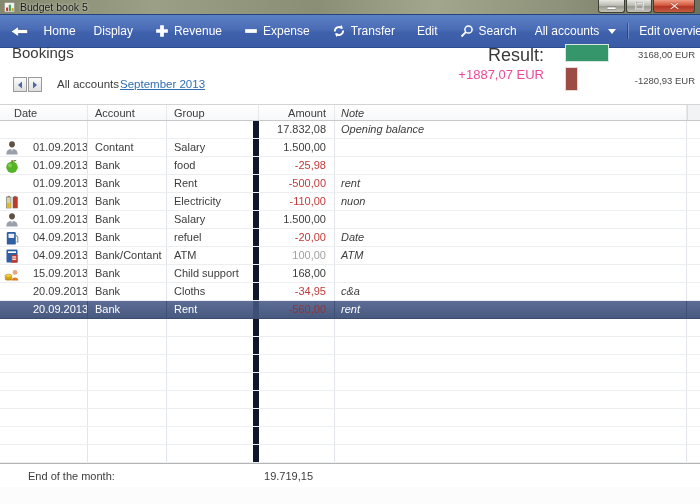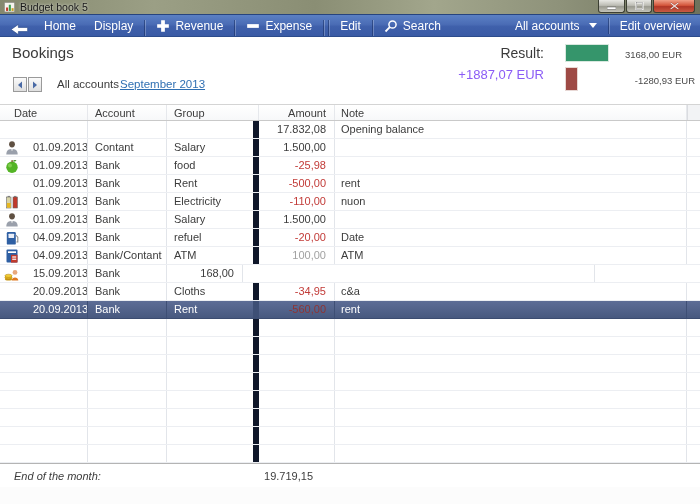--- a/index.html
+++ b/index.html
@@ -16,78 +16,78 @@
   .win-controls { position:absolute; right:5px; top:0; display:flex; }
   .win-btn { height:13px; border:1px solid #3c3f33; border-top:none; display:flex; align-items:center; justify-content:center;
     background:linear-gradient(180deg,#e8e8e4 0%,#bcbcb4 45%,#9a9a90 55%,#c4c4ba 100%);
     border-radius:0 0 3px 3px; margin-left:1px; }
   .win-btn.min { width:27px; border-bottom-left-radius:3px; }
   .win-btn.max { width:26px; }
   .win-btn.close { width:42px;
     background:linear-gradient(180deg,#f0a088 0%,#d4563c 45%,#b03626 55%,#c85a42 100%); }
 
   
-  .toolbar { position:absolute; left:0; top:14px; width:700px; height:23px;
+  .toolbar { position:absolute; left:0; top:14px; width:700px; height:34px;
     background:linear-gradient(180deg,#5b80c4 0%,#4a6cb5 45%,#3f60ab 55%,#3a5ba5 100%);
     border-top:1px solid #27447e; border-bottom:1px solid #2c4c8c;
-    display:flex; align-items:flex-end; color:#fff; font-size:12px; }
+    display:flex; align-items:center; color:#fff; font-size:12px; }
   .tb-item { display:flex; align-items:center; gap:5px; padding:0 9px; height:21px; cursor:default; white-space:nowrap; }
   .tb-sep { width:1px; height:16px; background:rgba(20,40,90,.5); box-shadow:1px 0 0 rgba(255,255,255,.25); margin:0 2px; }
   .tb-right { margin-left:auto; display:flex; align-items:center; }
   .tb-ico { display:inline-flex; width:14px; height:14px; }
   .tb-ico svg { width:100%; height:100%; }
   .dd-arrow { width:0; height:0; border-left:4px solid transparent; border-right:4px solid transparent; border-top:5px solid #fff; margin-left:4px; }
   .back-ico { display:inline-flex; width:19px; height:13px; margin-left:10px; margin-right:6px; }
 
   
   .page-title { position:absolute; left:12px; top:44px; font-size:15px; color:#3a3a3a; }
   .nav-buttons { position:absolute; left:13px; top:77px; display:flex; }
   .nav-btn { width:14px; height:15px; border:1px solid #9a9a9a; background:linear-gradient(180deg,#fbfbfb,#dfdfdf);
     display:flex; align-items:center; justify-content:center; margin-right:1px; }
   .nav-btn svg { width:6px; height:8px; }
   .filter-label { position:absolute; left:57px; top:78px; font-size:11.5px; color:#3c3c3c; }
   .period-link { position:absolute; left:120px; top:78px; font-size:11.5px; color:#2f6fb2; text-decoration:underline; cursor:pointer; }
 
   
-  .result-label { position:absolute; top:45px; right:156px; font-size:14px; color:#3a3a3a; }
+  .result-label { position:absolute; top:45px; right:156px; font-size:18px; color:#3a3a3a; }
   .result-net { position:absolute; top:67px; right:156px; font-size:13px; color:#2f9e6e; }
   .bar-income { position:absolute; left:565px; top:44px; width:44px; height:18px; border:1px solid #d8e8df; }
   .bar-expense { position:absolute; left:565px; top:67px; width:13px; height:24px; border:1px solid #e8d8d5; }
-  .lbl-income { position:absolute; top:49px; right:18px; font-size:9.5px; color:#4a4a4a; }
+  .lbl-income { position:absolute; top:49px; right:5px; font-size:9.5px; color:#4a4a4a; }
   .lbl-expense { position:absolute; top:75px; right:5px; font-size:9.5px; color:#4a4a4a; }
 
   
   .table { position:absolute; left:0; top:104px; width:700px; font-size:11px; color:#3c3c3c; }
   .thead { display:flex; height:17px; line-height:16px; border-top:1px solid #d4d4d4; border-bottom:1px solid #c9c9c9;
     background:linear-gradient(180deg,#ffffff,#f7f8f9); }
   .thead .c { border-right:1px solid #e6e8ec; }
   .trow { display:flex; height:18px; line-height:17px; border-bottom:1px solid #eceef2; background:#fff; }
   .c { overflow:hidden; white-space:nowrap; }
   .c-date   { width:88px;  padding-left:4px; display:flex; align-items:center; border-right:1px solid #e2e5ea; }
   .c-account{ width:79px;  padding-left:7px; border-right:1px solid #e2e5ea; }
   .c-group  { width:92px;  padding-left:7px; border-right:6px solid #0f172a; }
   .c-amount { width:76px;  padding-right:8px; text-align:right; border-right:1px solid #e2e5ea; }
-  .c-note   { width:352px; padding-left:6px; border-right:1px solid #e2e5ea; }
+  .c-note   { width:352px; padding-left:6px; border-right:1px solid #e2e5ea;font-style:italic; }
   .c-fill   { flex:1; border-right:none !important; }
   .thead .c-date { padding-left:14px; display:block; }
   .thead .c-fill { background:#f2f3f5; border-left:1px solid #dadce0; }
   .ric { display:inline-flex; width:16px; height:16px; margin-right:13px; flex:none; }
   .ric svg { width:16px; height:16px; }
   .amt-negative { color:#c23b38; }
   .amt-positive { color:#3c3c3c; }
   .amt-transfer { color:#a2a2a2; }
   .trow.selected { background:linear-gradient(180deg,#5d6d96,#48597f); color:#fff; border-bottom:1px solid #3c4c70; }
   .trow.selected .c { border-right-color:#3e4f75; }
   .trow.selected .amt-negative { color:#8e3434; }
   .trow.selected .c-note, .trow.selected .c-account, .trow.selected .c-group { color:#fff; }
 
   
   .summary-row { position:absolute; left:0; top:463px; width:700px; height:24px; border-top:1px solid #b4b4b4;
     background:#fff; font-size:11px; color:#3c3c3c; display:flex; align-items:center; }
-  .summary-label { padding-left:14px; width:245px;font-style:italic; }
+  .summary-label { padding-left:28px; width:245px; }
   .summary-value { width:76px; text-align:right; padding-right:8px; margin-left:0; }
   .bottom-strip { position:absolute; left:0; top:487px; width:700px; height:17px; background:#fcfcfc; }
 </style>
 </head>
 <body>
 
 <div class="window">
 
   <div class="titlebar">
     <span class="app-icon">
@@ -143,20 +143,31 @@
     <div class="tb-sep"></div>
     <div class="tb-item">
       <span class="tb-ico">
           <svg viewBox="0 0 12 12">
             <rect x="1" y="4.4" width="10" height="3.2" fill="#fff"></rect>
           </svg>
         </span>
       <span>Expense</span>
     </div>
     <div class="tb-sep"></div>
+    <div class="tb-item">
+      <span class="tb-ico">
+          <svg viewBox="0 0 16 16">
+            <path d="M3.2 8.5 A5 5 0 0 1 11.5 4.6" stroke="#fff" stroke-width="2" fill="none"></path>
+            <path d="M11.2 1.2 L12.2 5.8 L7.8 4.6 Z" fill="#fff"></path>
+            <path d="M12.8 7.5 A5 5 0 0 1 4.5 11.4" stroke="#fff" stroke-width="2" fill="none"></path>
+            <path d="M4.8 14.8 L3.8 10.2 L8.2 11.4 Z" fill="#fff"></path>
+          </svg>
+        </span>
+      <span>Transfer</span>
+    </div>
     <div class="tb-sep"></div>
     <div class="tb-item">
         <span>Edit</span>
       </div>
     <div class="tb-sep"></div>
     <div class="tb-item">
       <span class="tb-ico">
           <svg viewBox="0 0 14 14">
             <circle cx="8.5" cy="5.5" r="3.6" stroke="#fff" stroke-width="1.5" fill="none"></circle>
             <line x1="5.8" y1="8.2" x2="1.5" y2="12.5" stroke="#fff" stroke-width="1.8"></line>
@@ -189,21 +200,21 @@
     <div class="nav-btn">
       <svg viewBox="0 0 6 8">
           <path d="M1 0.5 L5 4 L1 7.5 Z" fill="#4a6aa5"></path>
         </svg>
     </div>
   </div>
   <span class="filter-label">All accounts</span>
   <span class="period-link">September 2013</span>
 
   <span class="result-label">Result:</span>
-  <span class="result-net" style="color: #8b5cf6;">+1887,07 EUR</span>
+  <span class="result-net" style="color: #ec4899;">+1887,07 EUR</span>
   <div class="bar-income" style="background: rgb(53, 149, 107);"></div>
   <div class="bar-expense" style="background: rgb(158, 74, 69);"></div>
   <span class="lbl-income">3168,00 EUR</span>
   <span class="lbl-expense">-1280,93 EUR</span>
 
   <div class="table">
     <div class="thead">
       <div class="c c-date">Date</div>
       <div class="c c-account">Account</div>
       <div class="c c-group">Group</div>
@@ -348,20 +359,21 @@
                 <ellipse cx="4.5" cy="13" rx="3.6" ry="1.6" fill="#c89614"></ellipse>
                 <ellipse cx="4.5" cy="11.4" rx="3.6" ry="1.6" fill="#e8b820" stroke="#a87c10" stroke-width="0.5"></ellipse>
                 <ellipse cx="4.5" cy="9.8" rx="3.6" ry="1.6" fill="#f2cc34" stroke="#a87c10" stroke-width="0.5"></ellipse>
                 <circle cx="11" cy="6.4" r="2.4" fill="#e8a87c"></circle>
                 <path d="M7.7 14.6 C7.7 10.5 14.3 10.5 14.3 14.6 Z" fill="#e07820"></path>
               </svg>
             </span>
             <span>15.09.2013</span>
           </div>
           <div class="c c-account">Bank</div>
+          <div class="c c-group">Child support</div>
           <div class="c c-amount amt-positive">168,00</div>
           <div class="c c-note"></div>
           <div class="c c-fill"></div>
         </div>
         <div class="trow">
           <div class="c c-date">
             <span class="ric"></span>
             <span>20.09.2013</span>
           </div>
           <div class="c c-account">Bank</div>

